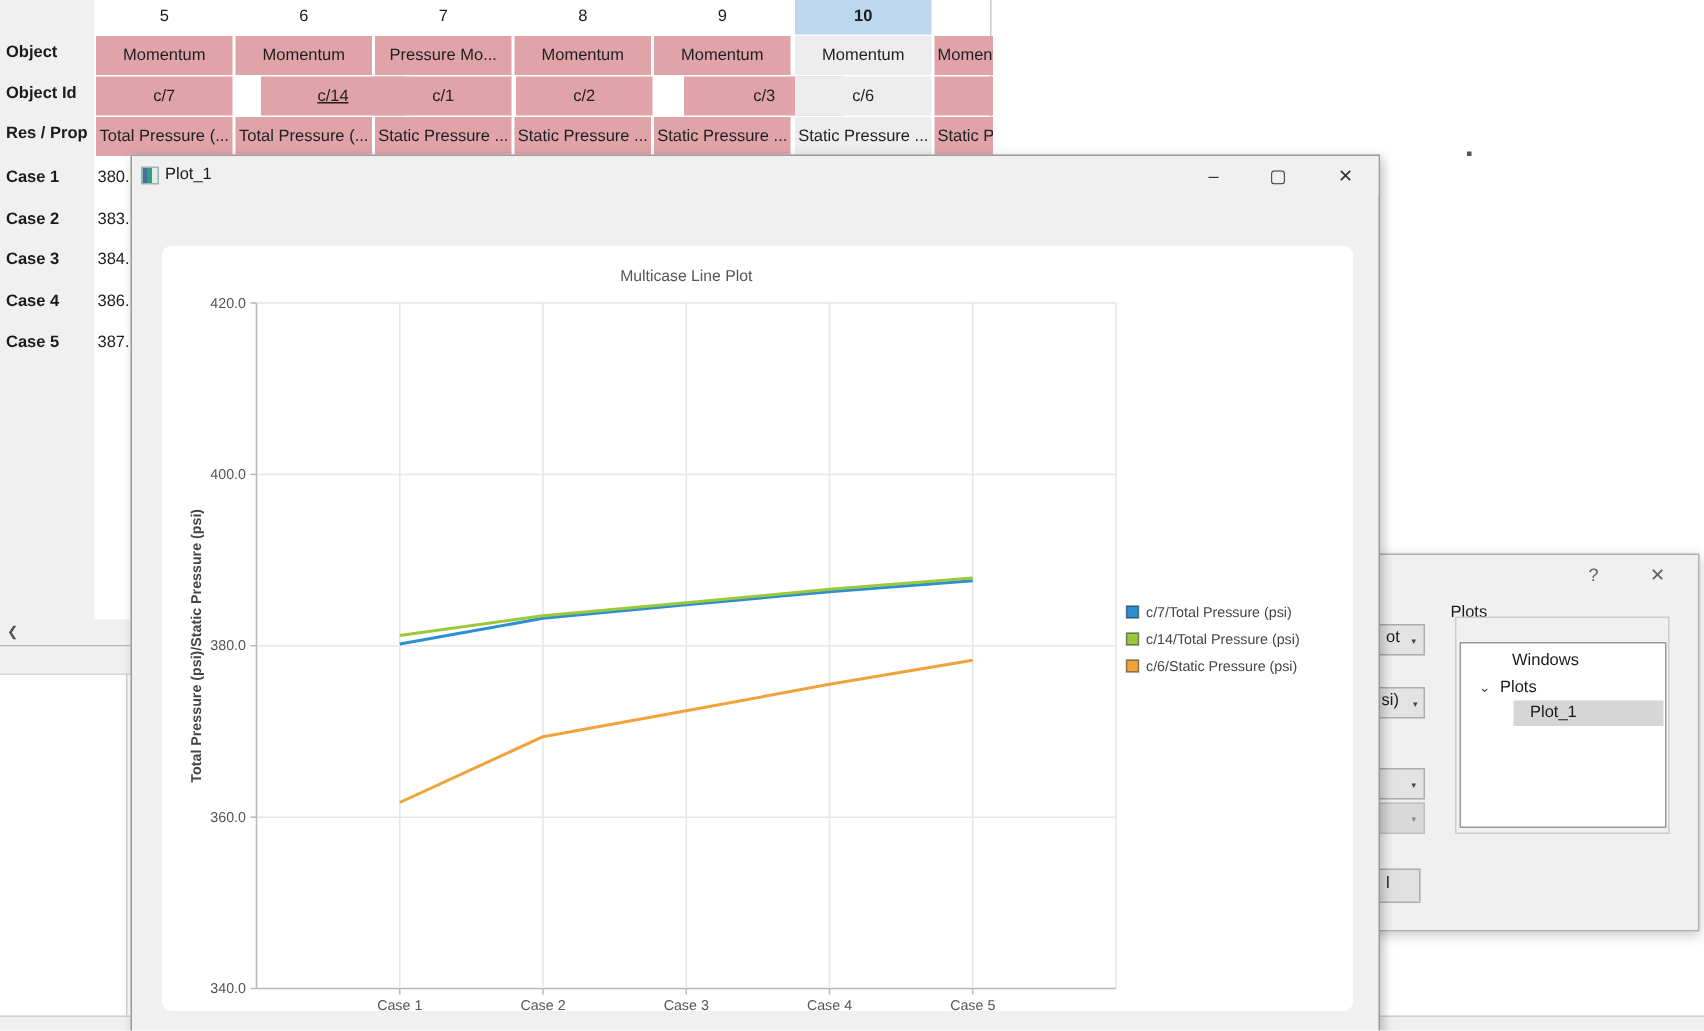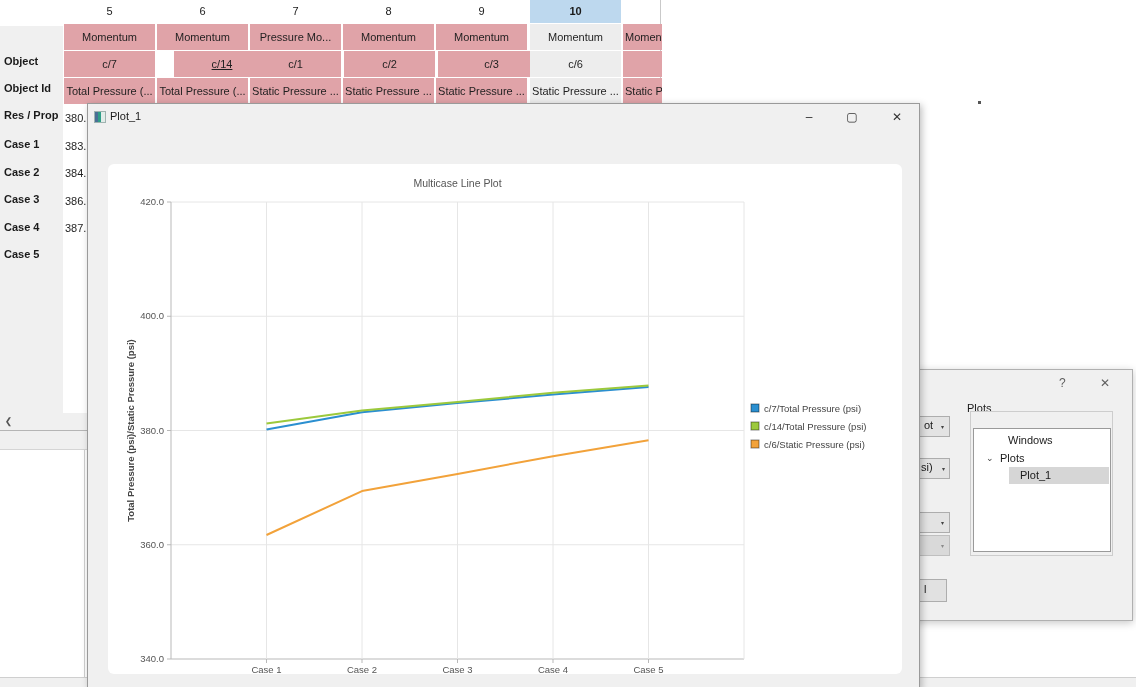--- a/index.html
+++ b/index.html
@@ -2,21 +2,21 @@
 <html><head>
 <meta charset="utf-8">
 <style>
   html,body{margin:0;padding:0;}
   body{font-family:"Liberation Sans",sans-serif;}
   #screen{position:relative;width:1136px;height:687px;background:#ffffff;overflow:hidden;}
   .abs{position:absolute;}
 
   
   #bg-window{left:0;top:0;width:660px;height:432px;background:#ffffff;z-index:1;}
-  #rowhdr-col{left:0;top:0;width:63px;height:415px;background:#f0f0f0;margin-top:26px;}
+  #rowhdr-col{left:0;top:0;width:63px;height:415px;background:#f0f0f0;}
   .rowhdr{position:absolute;left:4px;font-size:11px;font-weight:bold;color:#1a1a1a;white-space:nowrap;}
   .colnum{position:absolute;top:0;height:23px;line-height:23px;text-align:center;font-size:11px;color:#1a1a1a;}
   .colnum.sel{background:#bdd8ee;font-weight:bold;}
   .tcell{position:absolute;height:26px;line-height:26px;text-align:center;font-size:11px;color:#1f1f1f;overflow:hidden;white-space:nowrap;background:#e0a3a8;}
   .tcell.sel{background:#ededed;}
   .tcell.leftal{text-align:left;padding-left:2px;}
   #case-values-strip{left:63px;top:104px;width:24px;height:309px;background:#ffffff;}
   .caseval{position:absolute;left:65px;font-size:11px;color:#1f1f1f;white-space:nowrap;}
   #hscroll{left:0;top:413px;width:660px;height:17px;background:#f0f0f0;border-bottom:1px solid #b5b5b5;}
   #hscroll-left{position:absolute;left:0;top:0;width:17px;height:17px;font-size:9px;color:#555;text-align:center;line-height:17px;cursor:default;}
@@ -96,21 +96,21 @@
         <div class="colnum abs" style="left: 250px; width: 91px;">7</div>
         <div class="tcell abs" style="left: 250px; width: 91px; top: 24px;">Pressure Mo...</div>
         <div class="tcell abs" style="left: 250px; width: 91px; top: 51px;">c/1</div>
         <div class="tcell abs" style="left: 250px; width: 91px; top: 78px;">Static Pressure ...</div>
         <div class="colnum abs" style="left: 343px; width: 91px;">8</div>
         <div class="tcell abs" style="left: 343px; width: 91px; top: 24px;">Momentum</div>
         <div class="tcell abs" style="left: 344px; width: 91px; top: 51px;">c/2</div>
         <div class="tcell abs" style="left: 343px; width: 91px; top: 78px;">Static Pressure ...</div>
         <div class="colnum abs" style="left: 436px; width: 91px;">9</div>
         <div class="tcell abs" style="left: 436px; width: 91px; top: 24px;">Momentum</div>
-        <div class="tcell abs" style="left: 438px; width: 107px; top: 51px;">c/3</div>
+        <div class="tcell abs" style="left: 456px; width: 107px; top: 51px;">c/3</div>
         <div class="tcell abs" style="left: 436px; width: 91px; top: 78px;">Static Pressure ...</div>
         <div class="colnum abs sel" style="left: 530px; width: 91px;">10</div>
         <div class="tcell abs sel" style="left: 530px; width: 91px; top: 24px;">Momentum</div>
         <div class="tcell abs sel" style="left: 530px; width: 91px; top: 51px;">c/6</div>
         <div class="tcell abs sel" style="left: 530px; width: 91px; top: 78px;">Static Pressure ...</div>
         <div class="tcell abs leftal" style="left: 623px; width: 37px; top: 24px;">Momentum</div>
         <div class="tcell abs leftal" style="left: 623px; width: 37px; top: 51px;"></div>
         <div class="tcell abs leftal" style="left: 623px; width: 37px; top: 78px;">Static Pressure ...</div>
       </div>
     <div id="hscroll" class="abs">

